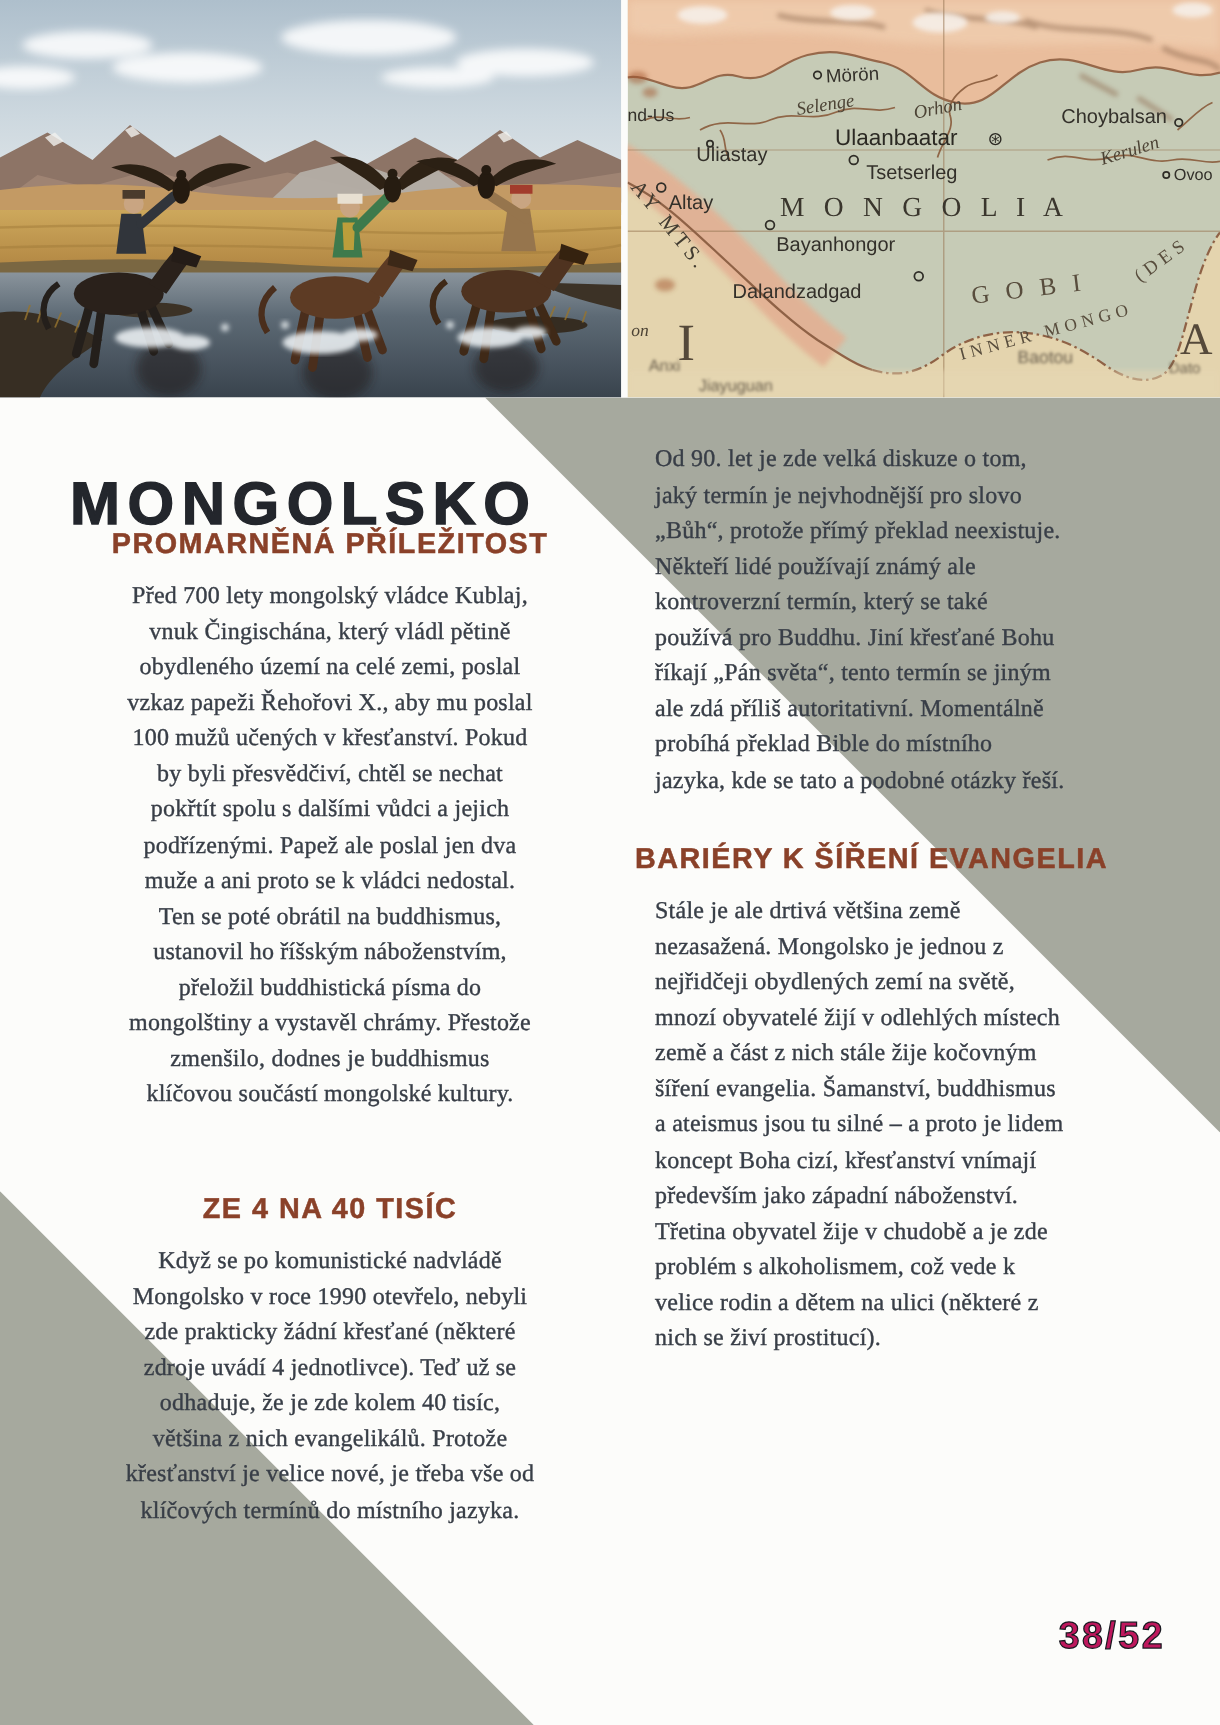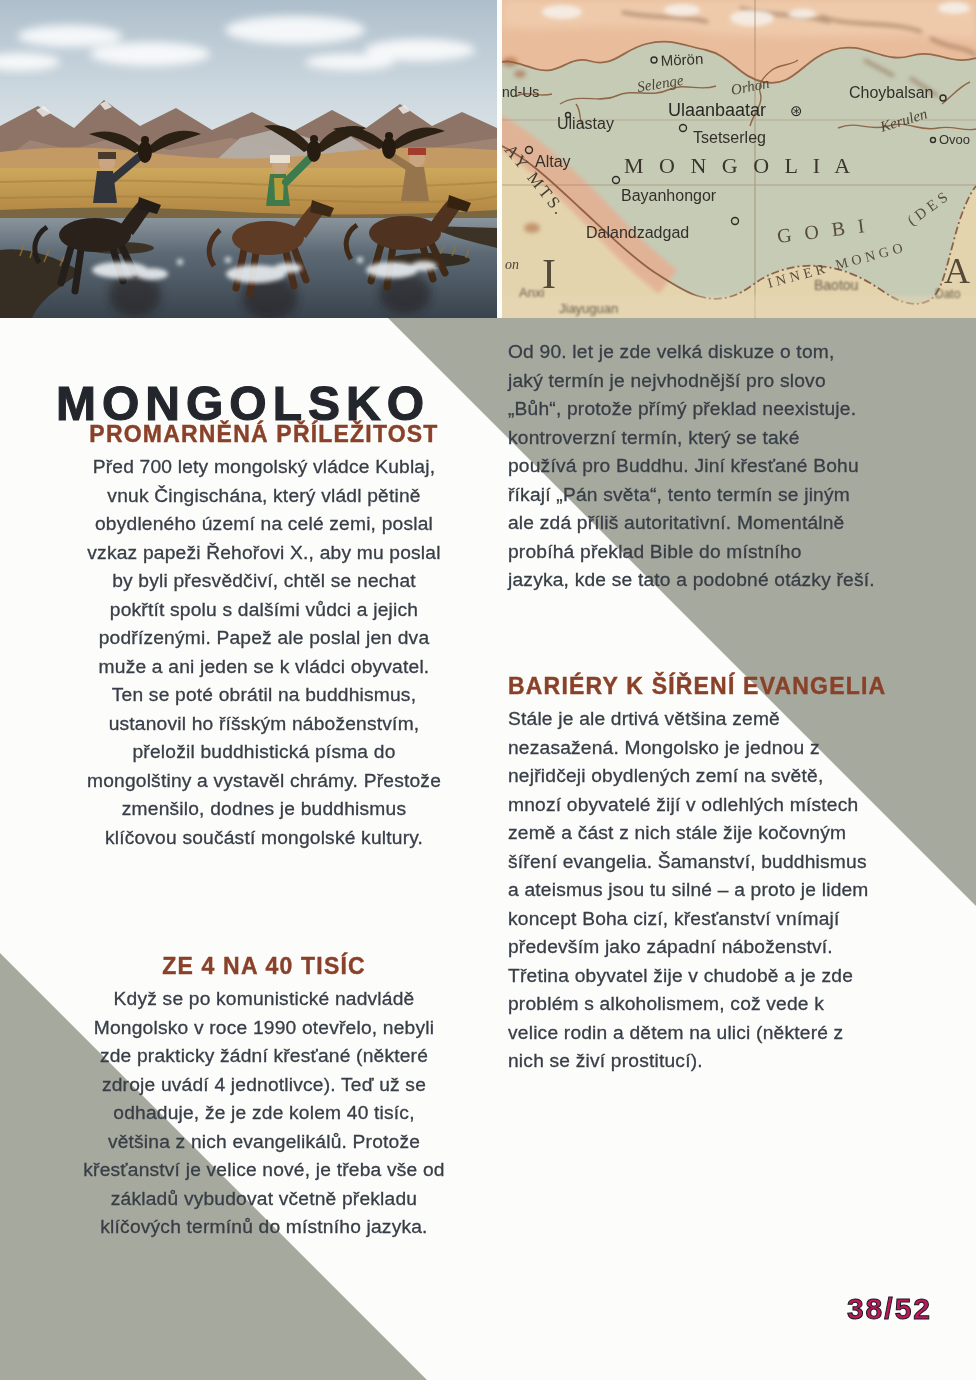--- a/index.html
+++ b/index.html
@@ -34,21 +34,21 @@
   .col-right{left:508px;width:436px;}
   .sec{position:absolute;left:0;width:100%;}
   .sec-left-0{top:421px;}
   .sec-left-1{top:953px;}
   .sec-right-0{top:338px;}
   .sec-right-1{top:673px;}
   .sec-heading{
     font-size:23px;font-weight:bold;letter-spacing:1.2px;line-height:26px;
     color:#8a4129;-webkit-text-stroke:.4px #8a4129;margin-bottom:6px;white-space:nowrap;
   }
-  .para{margin:0;}
+  .para{margin:16px;font-family:Liberation Serif, serif;}
   .line{
     font-size:19.2px;line-height:28.5px;letter-spacing:.2px;
     color:#383e47;-webkit-text-stroke:.3px #383e47;white-space:nowrap;
   }
 
   
   .page-number{
     position:absolute;right:44px;top:1292px;
     font-size:30px;font-weight:bold;letter-spacing:2px;
     color:#be185d;-webkit-text-stroke:1px #16181f;white-space:nowrap;
@@ -340,53 +340,54 @@
   <h1 class="page-title">MONGOLSKO</h1>
 
   <div class="col col-left" id="col-left-secs">
       <div class="sec sec-left-0">
         <div class="sec-heading">PROMARNĚNÁ PŘÍLEŽITOST</div>
         <div class="para">
           <div class="line">Před 700 lety mongolský vládce Kublaj,</div>
           <div class="line">vnuk Čingischána, který vládl pětině</div>
           <div class="line">obydleného území na celé zemi, poslal</div>
           <div class="line">vzkaz papeži Řehořovi X., aby mu poslal</div>
+          <div class="line">100 mužů učených v křesťanství. Pokud</div>
           <div class="line">by byli přesvědčiví, chtěl se nechat</div>
           <div class="line">pokřtít spolu s dalšími vůdci a jejich</div>
           <div class="line">podřízenými. Papež ale poslal jen dva</div>
-          <div class="line">muže a ani jeden se k vládci obyvatel.</div>
+          <div class="line">muže a ani proto se k vládci nedostal.</div>
           <div class="line">Ten se poté obrátil na buddhismus,</div>
           <div class="line">ustanovil ho říšským náboženstvím,</div>
           <div class="line">přeložil buddhistická písma do</div>
           <div class="line">mongolštiny a vystavěl chrámy. Přestože</div>
           <div class="line">zmenšilo, dodnes je buddhismus</div>
           <div class="line">klíčovou součástí mongolské kultury.</div>
         </div>
       </div>
       <div class="sec sec-left-1">
         <div class="sec-heading">ZE 4 NA 40 TISÍC</div>
         <div class="para">
           <div class="line">Když se po komunistické nadvládě</div>
           <div class="line">Mongolsko v roce 1990 otevřelo, nebyli</div>
           <div class="line">zde prakticky žádní křesťané (některé</div>
           <div class="line">zdroje uvádí 4 jednotlivce). Teď už se</div>
           <div class="line">odhaduje, že je zde kolem 40 tisíc,</div>
           <div class="line">většina z nich evangelikálů. Protože</div>
           <div class="line">křesťanství je velice nové, je třeba vše od</div>
-          <div class="line">základů vybudovat včetně překladu</div>
           <div class="line">klíčových termínů do místního jazyka.</div>
         </div>
       </div>
     </div>
   <div class="col col-right" id="col-right-secs">
       <div class="sec sec-right-0">
         <div class="para">
           <div class="line">Od 90. let je zde velká diskuze o tom,</div>
           <div class="line">jaký termín je nejvhodnější pro slovo</div>
           <div class="line">„Bůh“, protože přímý překlad neexistuje.</div>
+          <div class="line">Někteří lidé používají známý ale</div>
           <div class="line">kontroverzní termín, který se také</div>
           <div class="line">používá pro Buddhu. Jiní křesťané Bohu</div>
           <div class="line">říkají „Pán světa“, tento termín se jiným</div>
           <div class="line">ale zdá příliš autoritativní. Momentálně</div>
           <div class="line">probíhá překlad Bible do místního</div>
           <div class="line">jazyka, kde se tato a podobné otázky řeší.</div>
         </div>
       </div>
       <div class="sec sec-right-1">
         <div class="sec-heading">BARIÉRY K ŠÍŘENÍ EVANGELIA</div>

